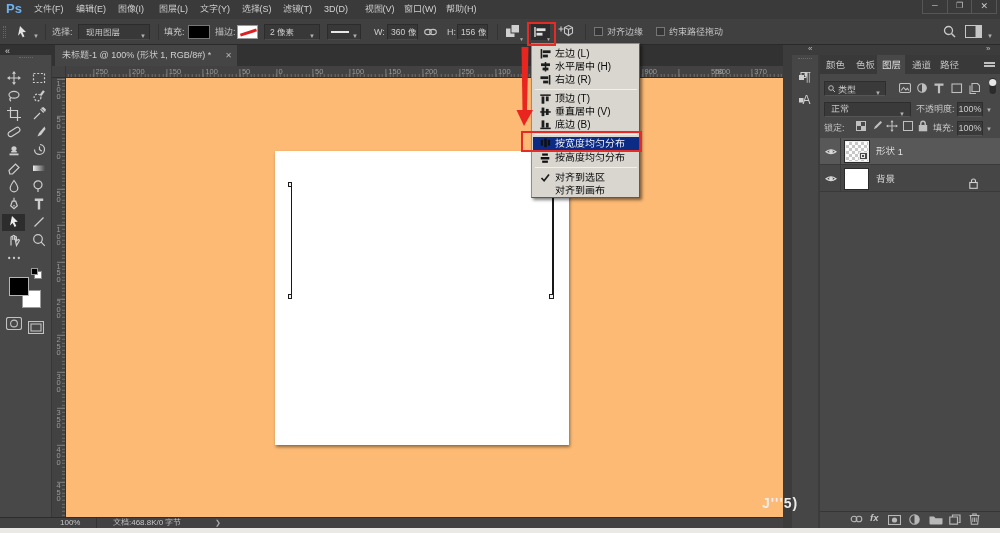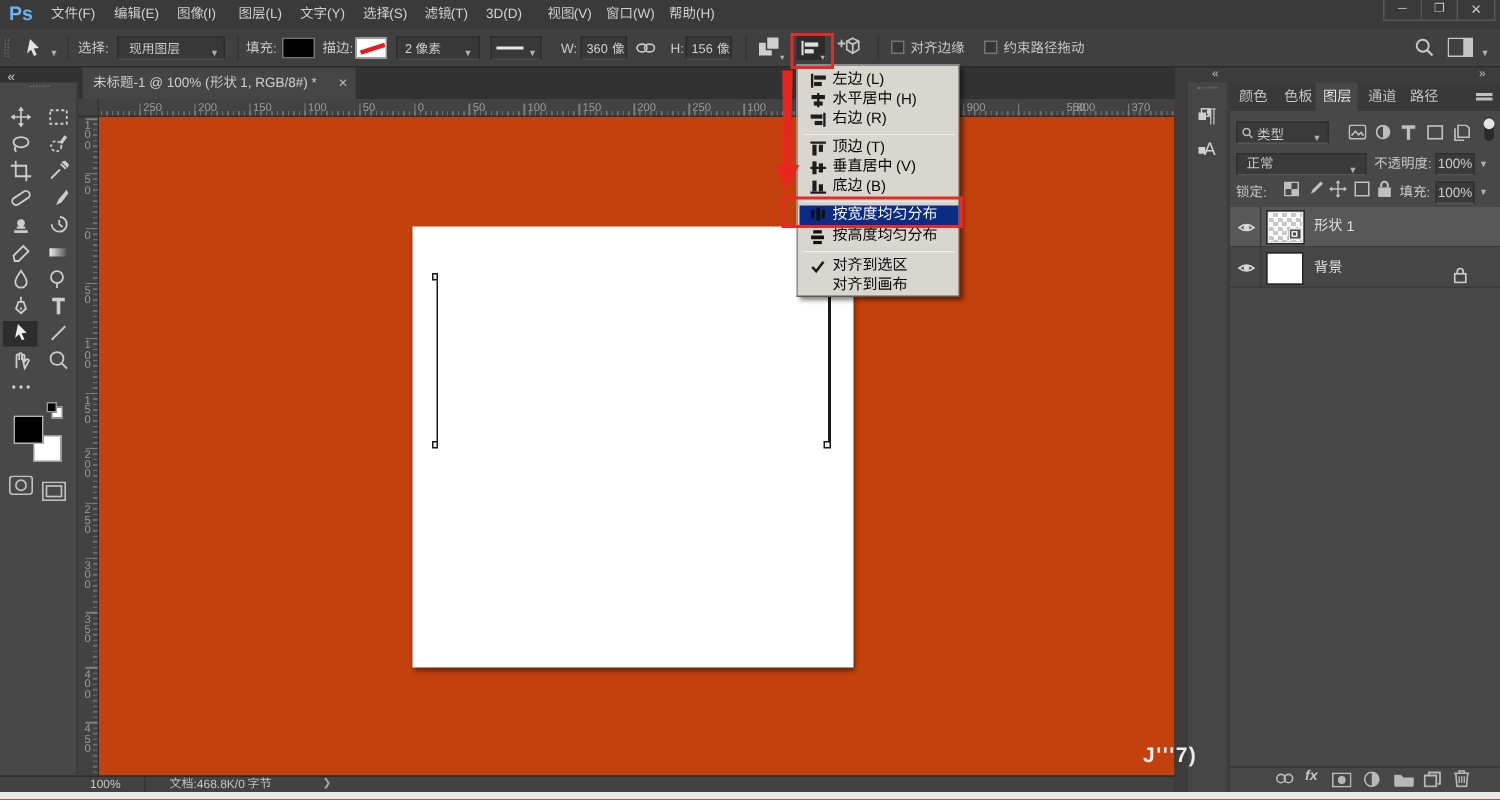--- a/index.html
+++ b/index.html
@@ -13,21 +13,21 @@
 #winbtn div:last-child{border-right:none}
 #optbar{left:0;top:19px;width:1000px;height:26px;background:#404040;border-bottom:1px solid #2a2a2a}
 .obtxt{position:absolute;font-size:9px;color:#cbcbcb;top:0;height:26px;line-height:26px;white-space:nowrap}
 .obsep{position:absolute;top:5px;width:1px;height:16px;background:#4f4f4f;border-right:1px solid #333}
 .obfield{position:absolute;top:5px;height:16px;background:#383838;border:1px solid #2c2c2c;border-bottom-color:#4a4a4a;color:#cfcfcf;font-size:8.5px;line-height:14px;overflow:hidden;white-space:nowrap}
 .chev{position:absolute;color:#b0b0b0;font-size:6px}
 .cbx{position:absolute;top:8px;width:9px;height:9px;background:#353535;border:1px solid #757575}
 #tabbar{left:0;top:45px;width:783px;height:21px;background:#323232}
 #tab{position:absolute;left:55px;top:0;width:182px;height:21px;background:#454545;color:#d0d0d0;font-size:9px;line-height:21px;white-space:nowrap;overflow:hidden}
 #toolbar{left:0;top:55px;width:52px;height:462px;background:#484848;border-right:1px solid #383838}
-#viewport{left:52px;top:66px;width:731px;height:451px;background:#c2410c}
+#viewport{left:52px;top:66px;width:731px;height:451px;background:#fdba74}
 #hruler{position:absolute;left:0;top:0;width:731px;height:12px;background:#424242;border-bottom:1px solid #303030}
 #vruler{position:absolute;left:0;top:12px;width:14px;height:439px;background:#424242;border-right:1px solid #303030}
 #corner{position:absolute;left:0;top:0;width:14px;height:12px;background:#424242;border-right:1px solid #353535;border-bottom:1px solid #303030}
 .rlab{position:absolute;font-size:7.5px;color:#9b9b9b;line-height:7px}
 .vlab{position:absolute;font-size:7.5px;color:#9b9b9b;line-height:6.5px;width:13px;text-align:center;left:0}
 #canvas{position:absolute;left:222.5px;top:85px;width:294px;height:293.5px;background:#fff;box-shadow:1px 2px 3px rgba(0,0,0,.45)}
 .vline{position:absolute;width:1.5px;background:#181818}
 .ep{position:absolute;width:4.6px;height:4.6px;background:#f2f2f2;border:1px solid #1c1c1c}
 #statusbar{left:0;top:517px;width:783px;height:11px;background:#424242;border-top:1px solid #2d2d2d;font-size:8px;color:#c6c6c6}
 #bstrip{left:0;top:528px;width:1000px;height:5px;background:#ebe9e5}
@@ -737,12 +737,12 @@
           <use href="#z51" x="3000"></use>
           <use href="#z25" x="4000"></use>
         </svg></span>
     </div>
   </div>
 <div class="red2" style="left:526.5px;top:22.4px;width:29.5px;height:23.3px"></div>
 <div class="red2" style="left:520.5px;top:130.5px;width:121px;height:21px"></div>
 <svg class="ab" style="left:505px;top:40px;z-index:70" width="45" height="90" viewBox="0 0 45 90">
     <path d="M16.5 7 L23.5 7 L22 70 L28 70 L19 86 L11.5 70 L17.5 70 Z" fill="#e8251f"></path>
   </svg>
-<span class="ab" style="left:762px;top:495px;font-size:14px;font-weight:bold;color:#edecea;letter-spacing:1px">J'''7)</span>
+<span class="ab" style="left:762px;top:495px;font-size:14px;font-weight:bold;color:#edecea;letter-spacing:1px">J'''5)</span>
 </body></html>

